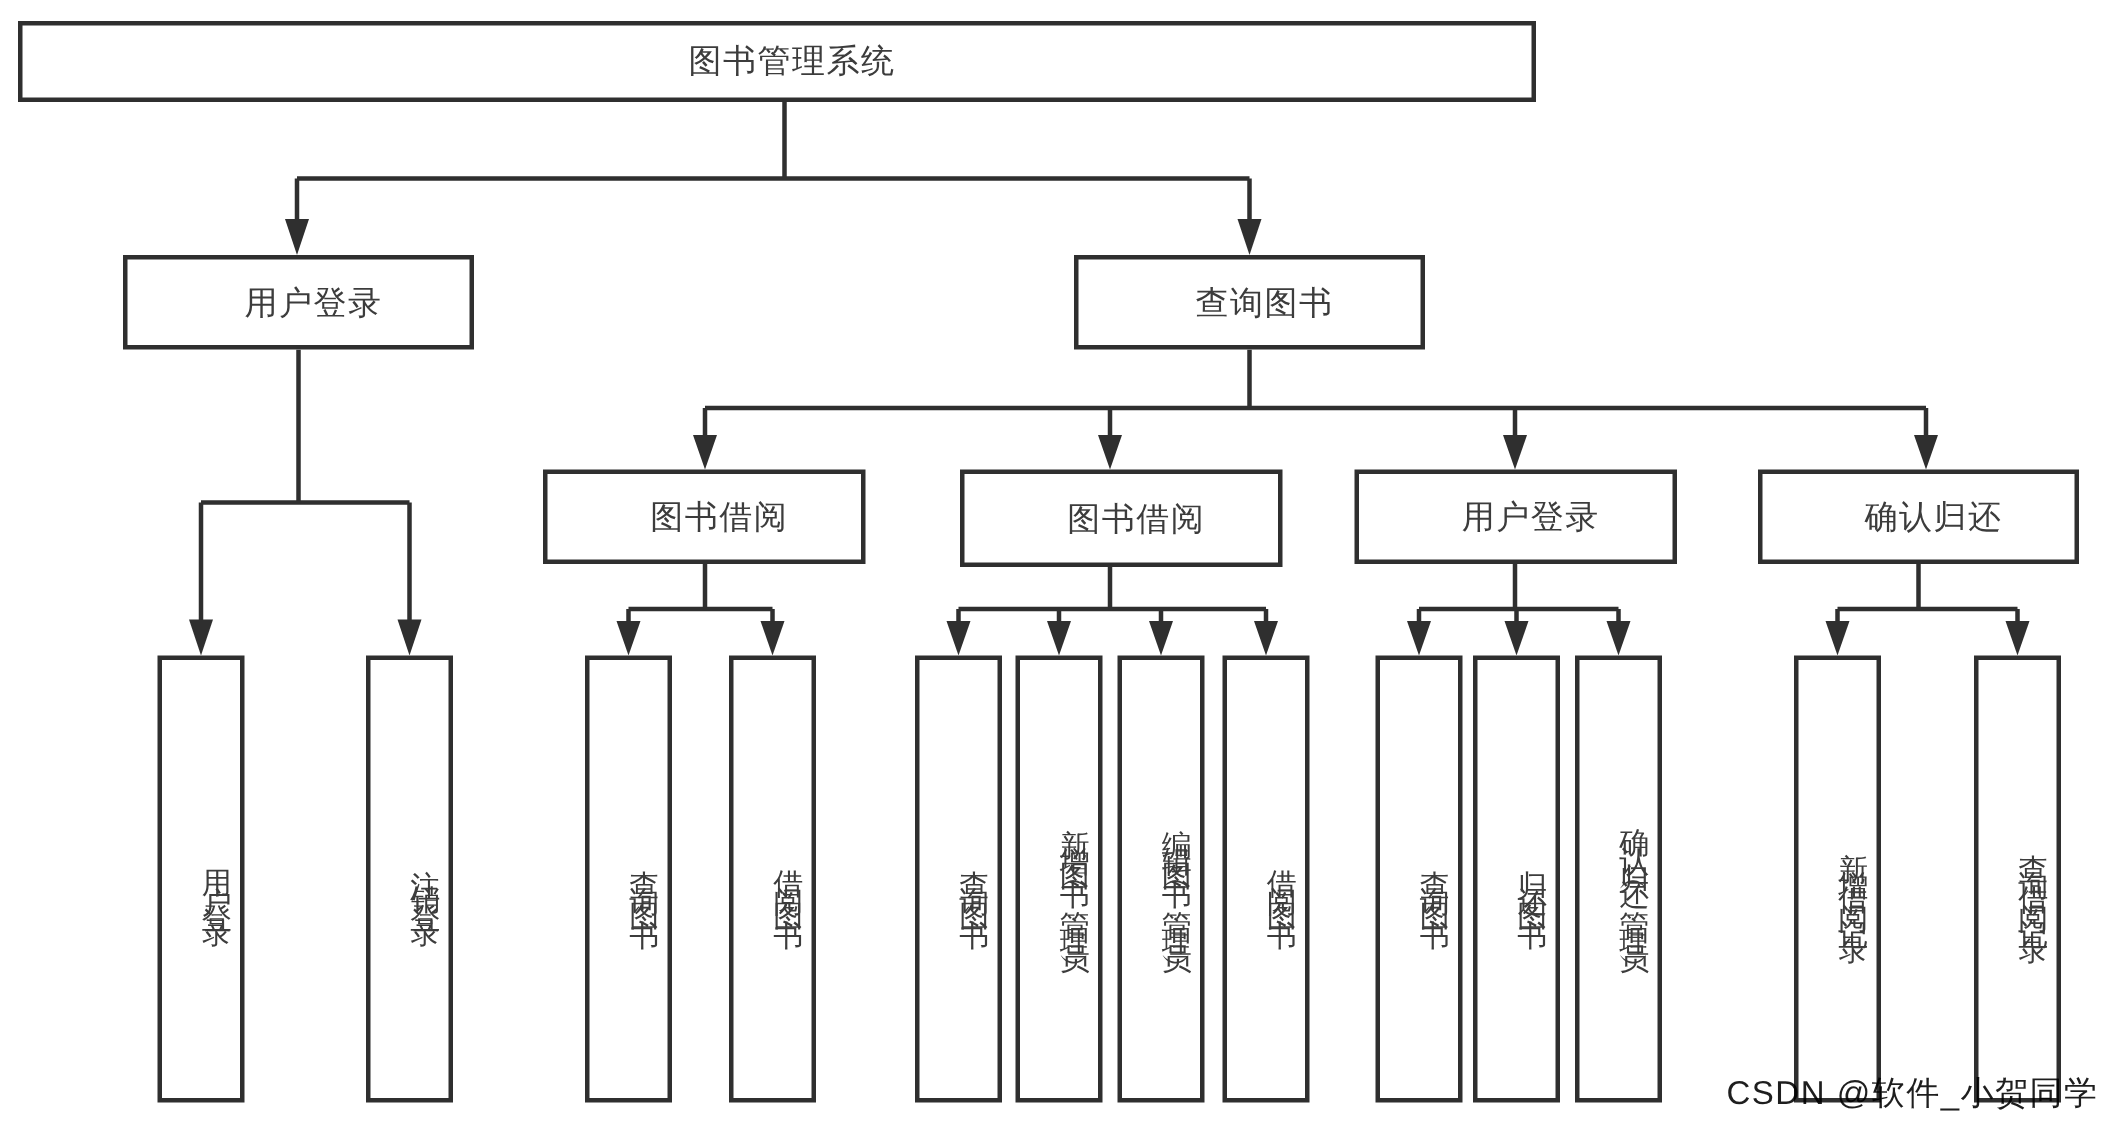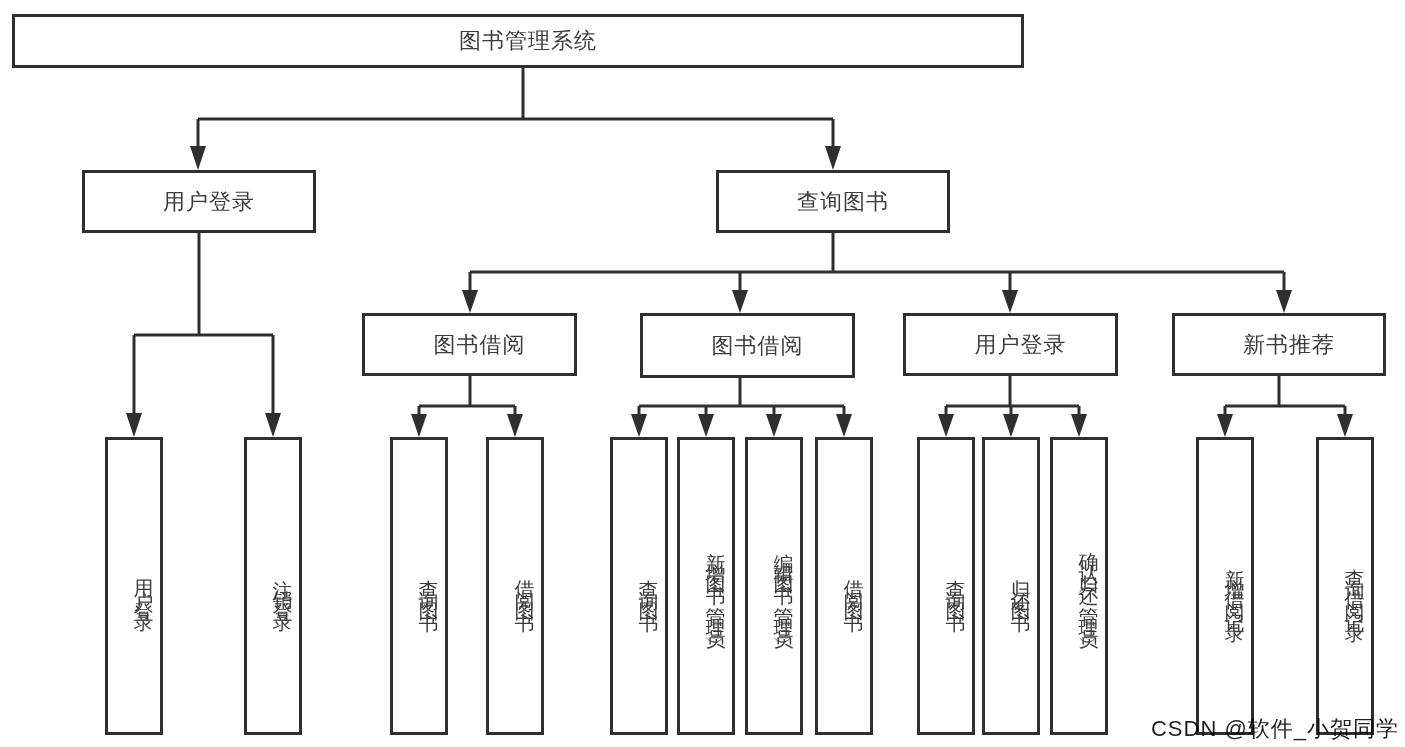--- a/index.html
+++ b/index.html
@@ -101,21 +101,21 @@
   </svg>
 
   <div class="box hbox n-root">图书管理系统</div>
 
   <div class="box hbox n-user">用户登录</div>
   <div class="box hbox n-mgmt">查询图书</div>
 
   <div class="box hbox n-newrec">图书借阅</div>
   <div class="box hbox n-borrow">图书借阅</div>
   <div class="box hbox n-current">用户登录</div>
-  <div class="box hbox n-records">新书推荐</div>
+  <div class="box hbox n-records">确认归还</div>
 
   <div class="box vbox leaf l-u1">用户登录</div>
   <div class="box vbox leaf l-u2">注销登录</div>
 
   <div class="box vbox leaf l-n1">查询图书</div>
   <div class="box vbox leaf l-n2">借阅图书</div>
 
   <div class="box vbox leaf l-b1">查询图书</div>
   <div class="box vbox leaf l-b2">新增图书（管理员）</div>
   <div class="box vbox leaf l-b3">编辑图书（管理员）</div>

